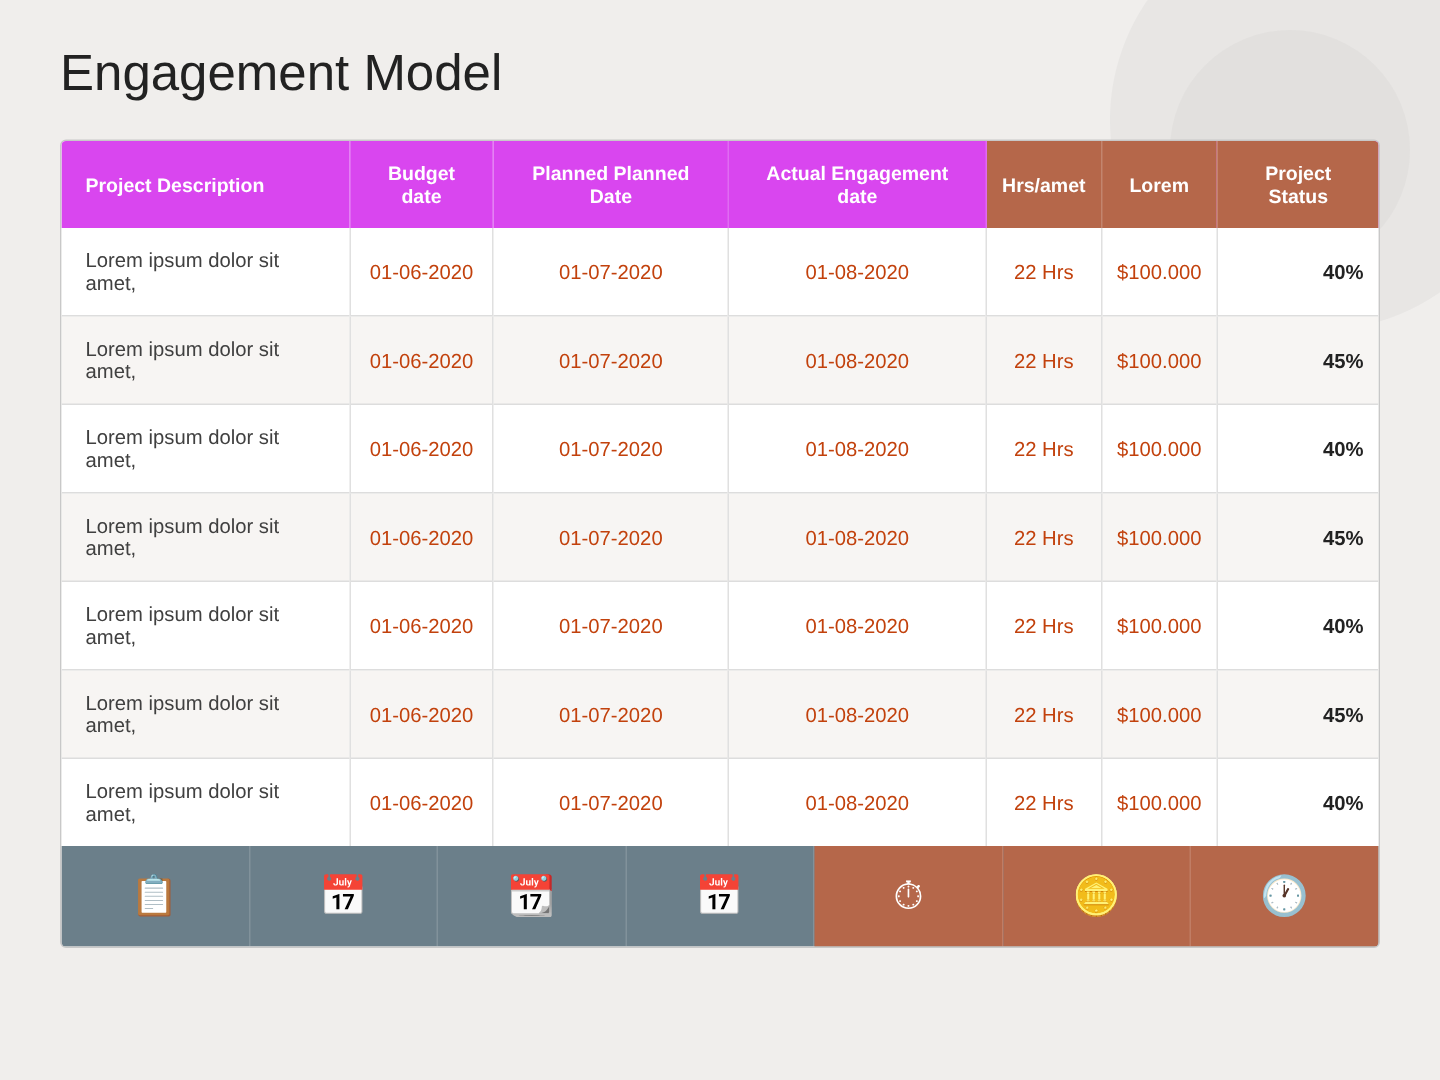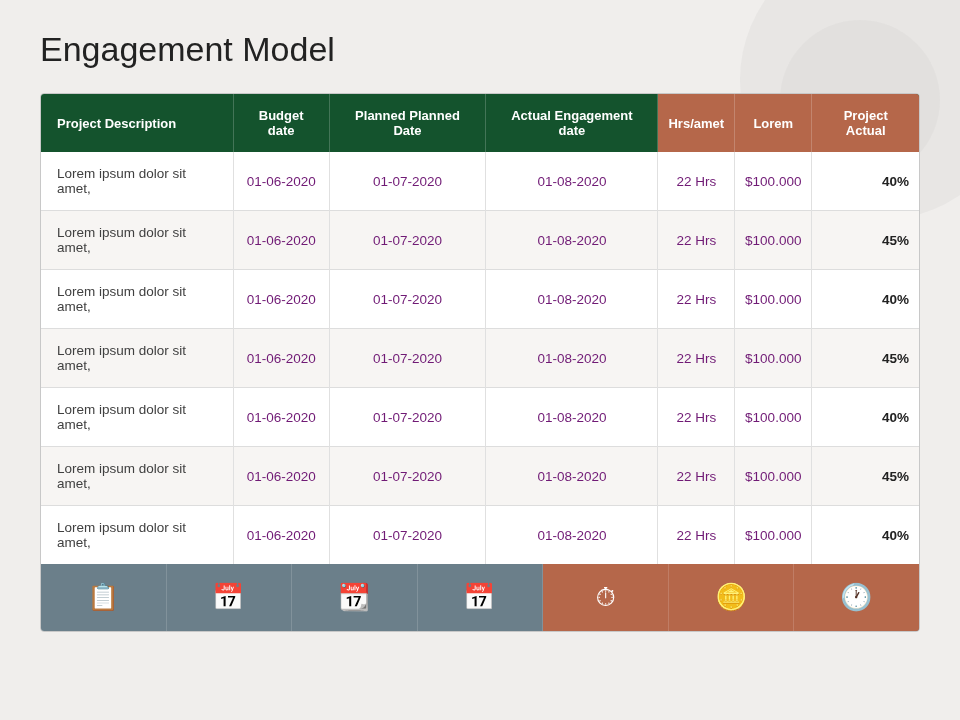--- a/index.html
+++ b/index.html
@@ -55,21 +55,21 @@
       border: 1px solid #c8c8c8;
     }
 
     table {
       width: 100%;
       border-collapse: collapse;
       background: #fff;
     }
 
     thead tr {
-      background: #14532d;
+      background: #d946ef;
     }
 
     thead th {
       color: #fff;
       font-size: 13px;
       font-weight: 600;
       text-align: center;
       padding: 14px 10px;
       border-right: 1px solid rgba(255,255,255,0.2);
       vertical-align: middle;
@@ -98,21 +98,21 @@
 
     tbody tr:nth-child(even) {
       background: #f7f5f3;
     }
     tbody tr:nth-child(odd) {
       background: #fff;
     }
 
     tbody td {
       font-size: 13.5px;
-      color: #701a75;
+      color: #c2410c;
       text-align: center;
       padding: 14px 10px;
       border-right: 1px solid #e0e0e0;
       vertical-align: middle;
     }
 
     tbody td:first-child {
       text-align: left;
       padding-left: 16px;
       color: #404040;
@@ -161,21 +161,21 @@
 <div class="table-wrapper">
   <table>
     <thead>
       <tr id="header-row">
       <th>Project Description</th>
           <th>Budget date</th>
           <th>Planned Planned Date</th>
           <th>Actual Engagement date</th>
           <th class="accent">Hrs/amet</th>
           <th class="accent">Lorem</th>
-          <th class="accent">Project Actual</th>
+          <th class="accent">Project Status</th>
         </tr>
     </thead>
     <tbody id="table-body">
     <tr>
           <td>Lorem ipsum dolor sit amet,</td>
           <td>01-06-2020</td>
           <td>01-07-2020</td>
           <td>01-08-2020</td>
           <td>22 Hrs</td>
           <td>$100.000</td>

